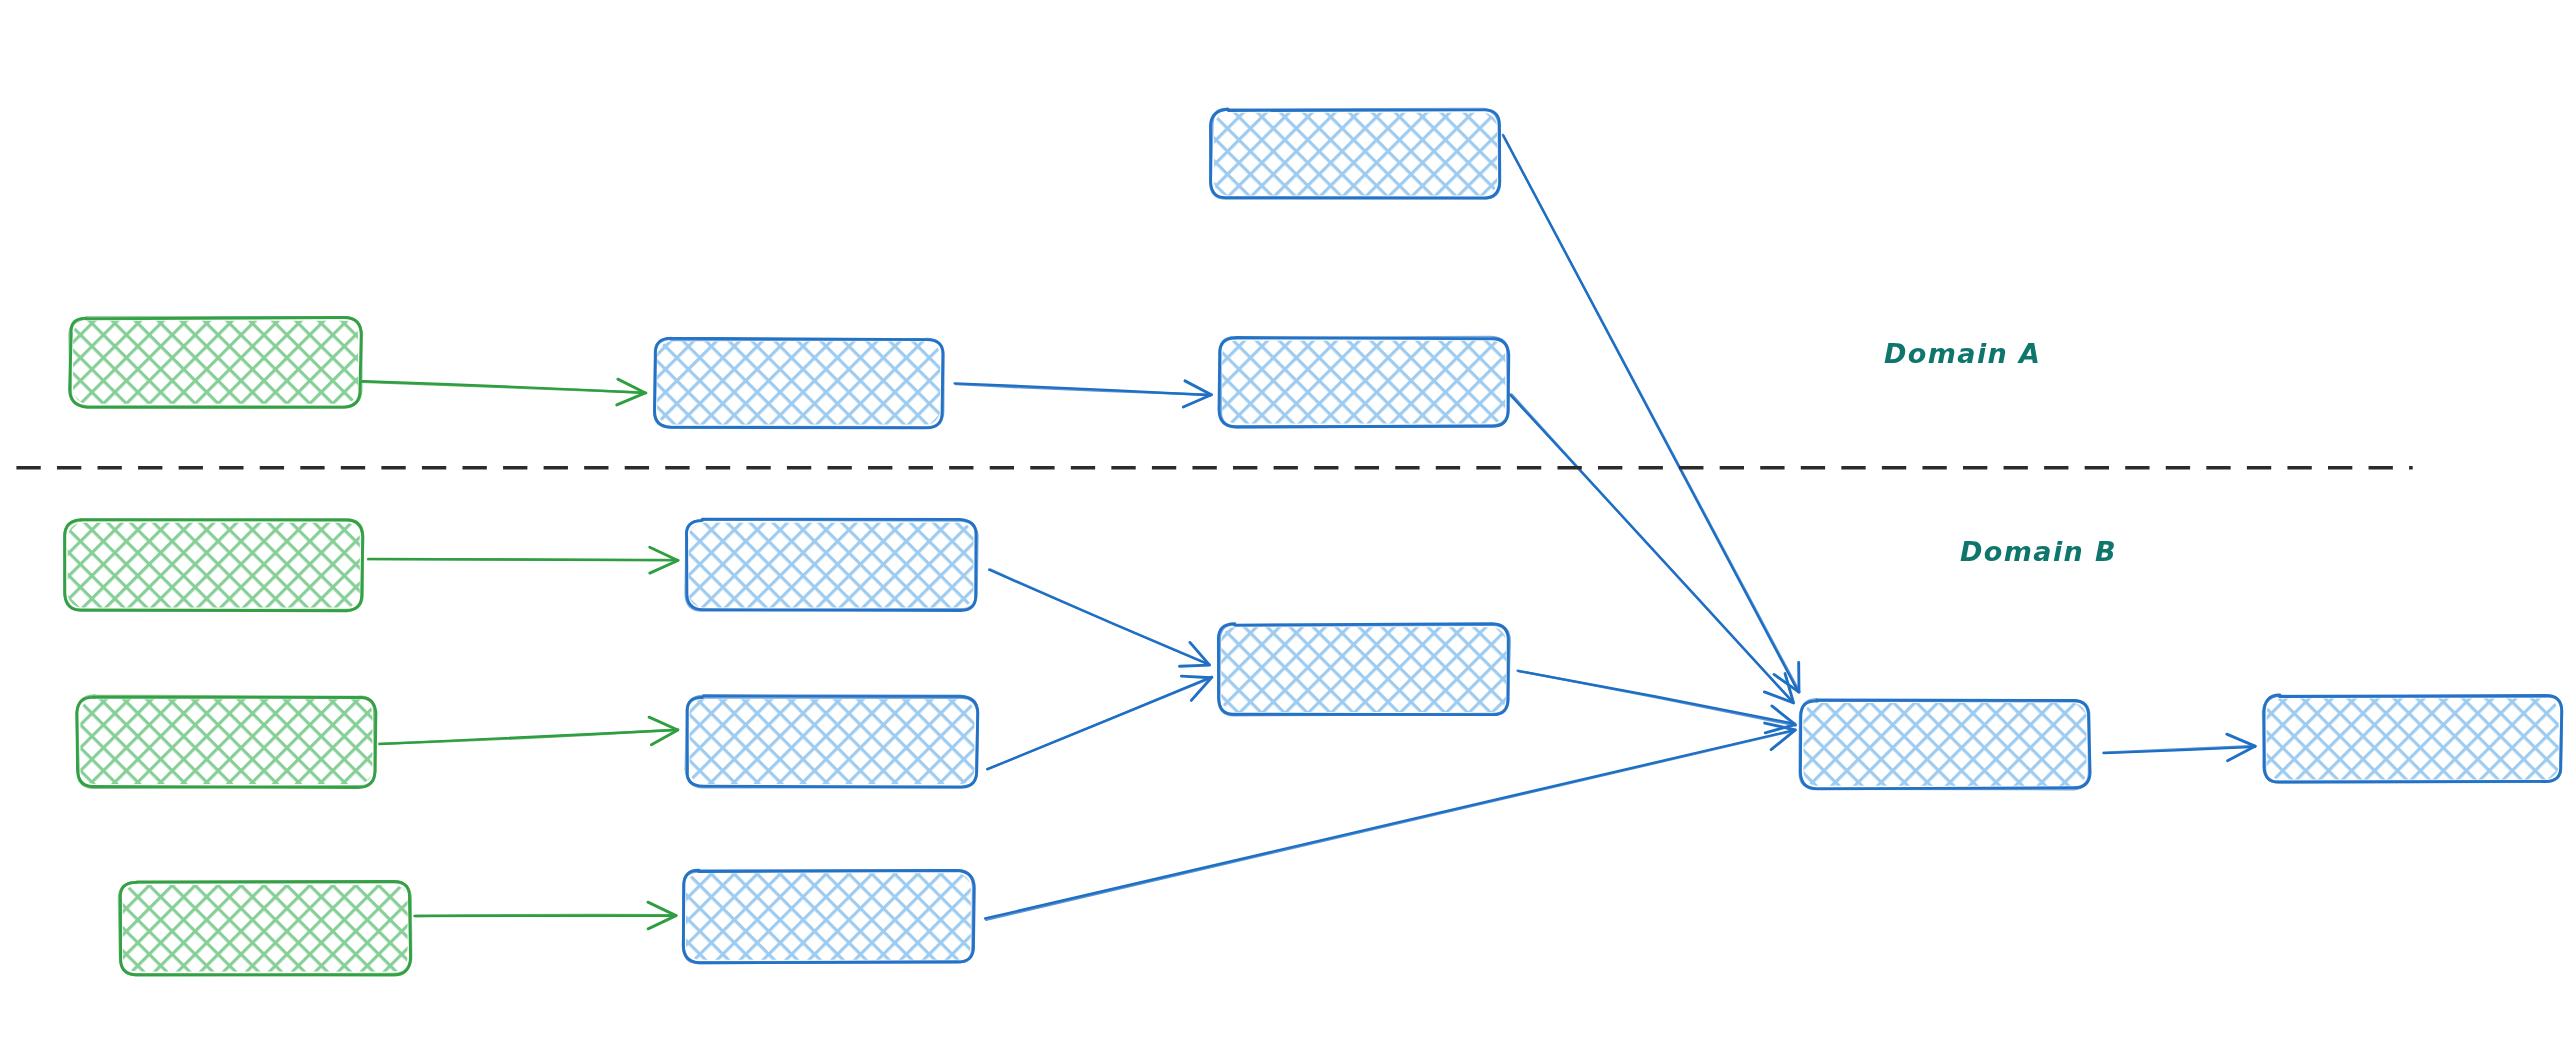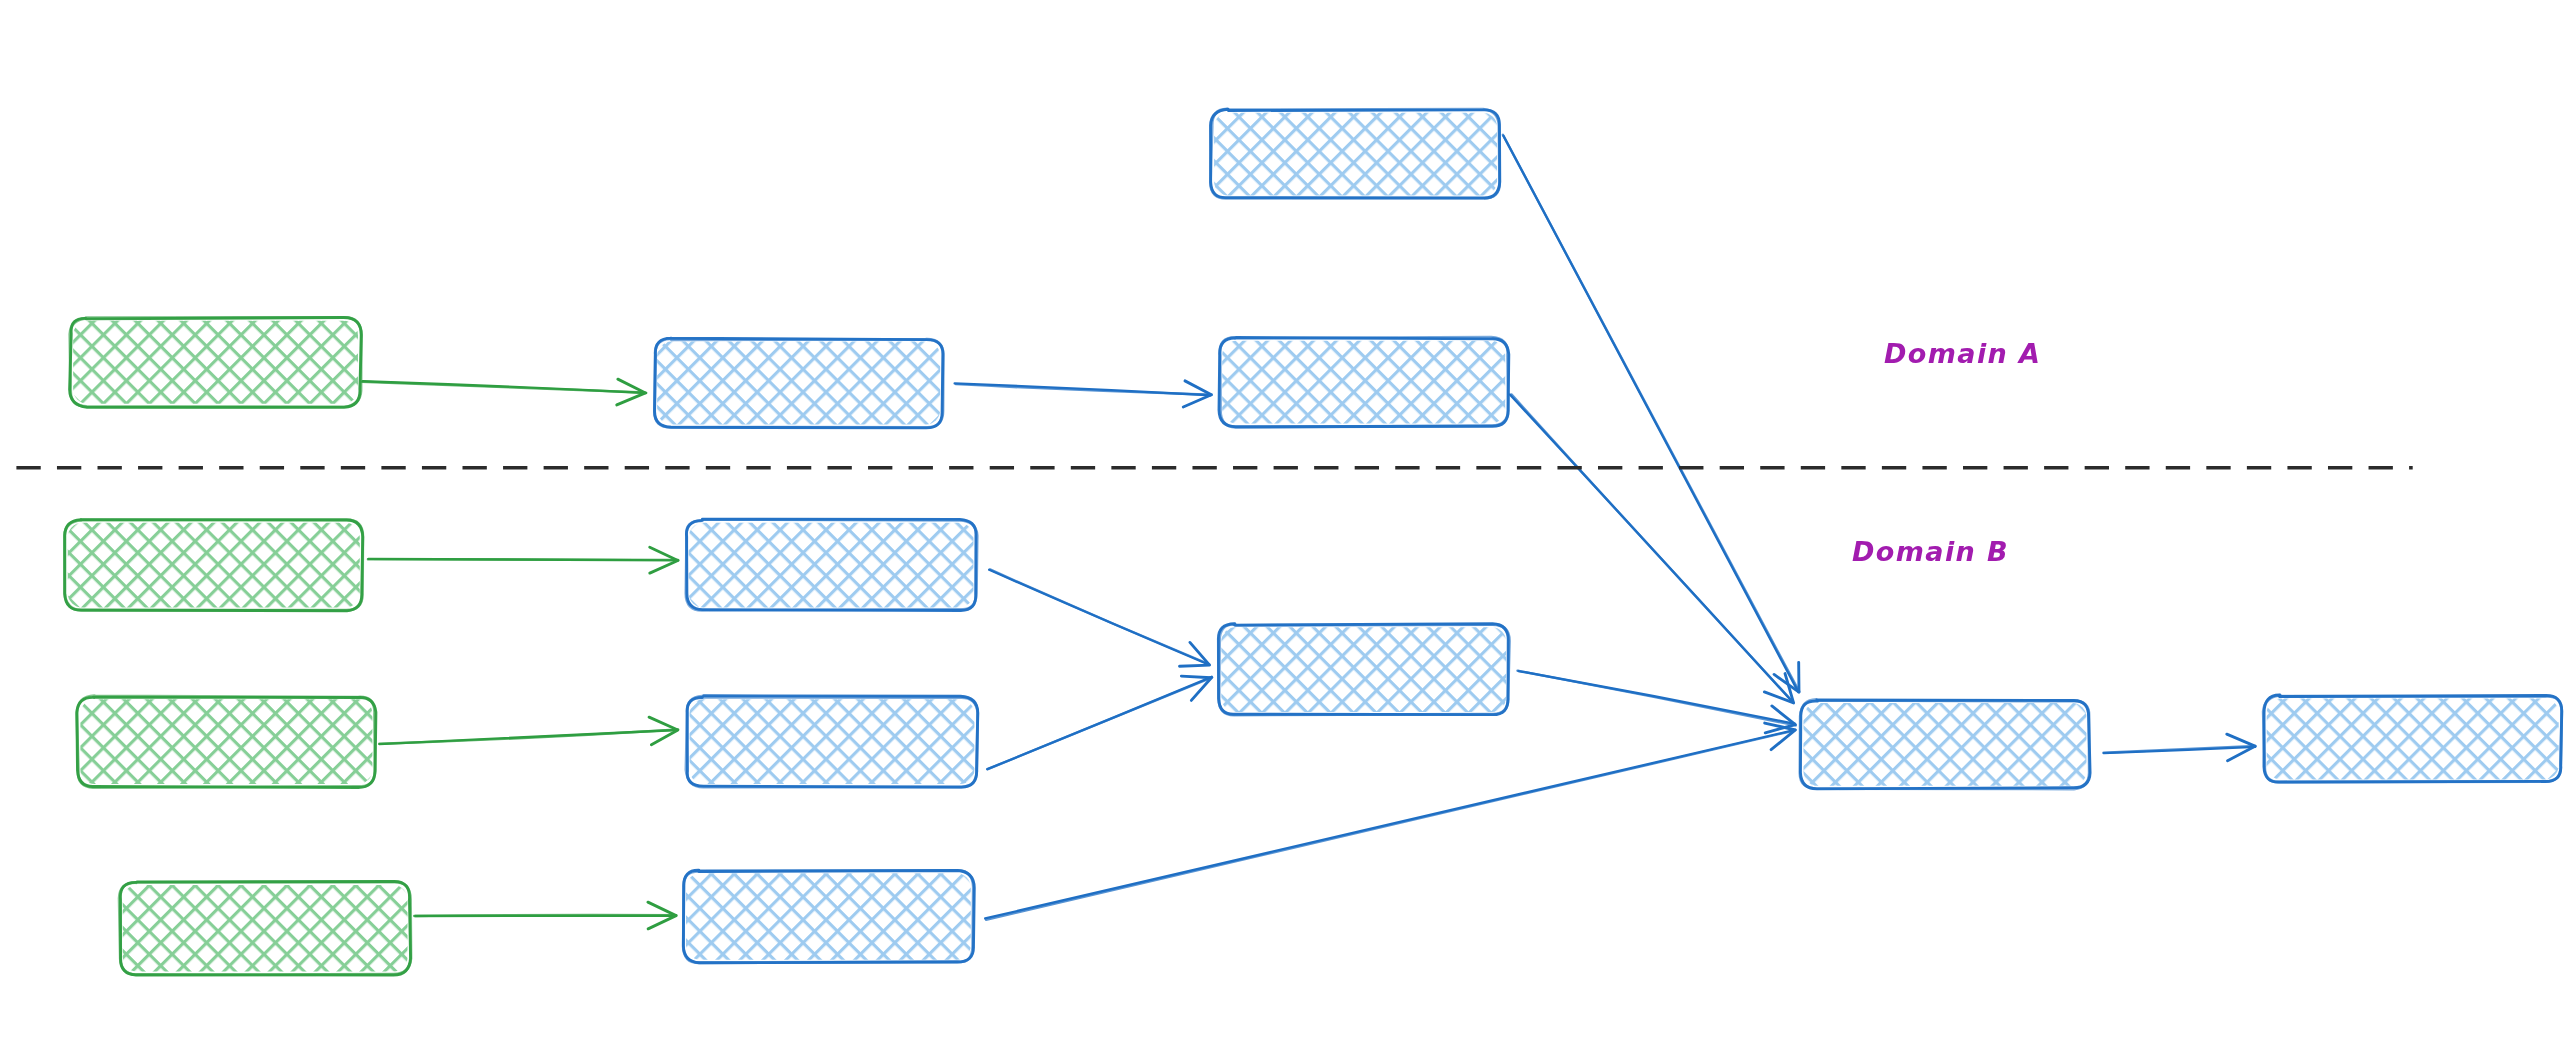--- a/index.html
+++ b/index.html
@@ -24,21 +24,21 @@
     width: 2576px;
     height: 1049px;
   }
   .domain-label {
     position: absolute;
     font-family: "DejaVu Sans", sans-serif;
     font-size: 27px;
     font-weight: 600;
     font-style: italic;
     letter-spacing: 1.4px;
-    color: #a21caf;
+    color: #0f766e;
     white-space: nowrap;
     user-select: none;
   }
 </style>
 </head>
 <body>
 
 <div id="canvas">
   <svg id="diagram-svg" viewBox="0 0 2858 1164" xmlns="http://www.w3.org/2000/svg">
     <defs>
@@ -181,15 +181,15 @@
           <path d="M 2529.0834880233665 772.8656185695742 L 2824.2701093680084 771.7107812885246 Q 2842.5309347160305 771.2012910844298 2842.396111936074 789.2151203395404 L 2841.2304416598427 849.5498704794095 Q 2842.469934118525 867.5313579085429 2823.303986501882 867.0932571590847 L 2529.456025040409 867.7069311741772 Q 2512.455626500377 868.9929337511272 2511.9684144025055 850.6934617050892 L 2512.0681488996224 791.0629593859254 Q 2512.0730835920076 770.9367783546619 2529.3365388492293 771.2349181176792" fill="none" stroke="#1f6fc4" stroke-width="3.2" stroke-linecap="round" stroke-linejoin="round" opacity="0.95"></path>
           <path d="M 2530.8135581681104 772.6206170328524 L 2823.775040078571 772.9390368709522 Q 2842.865126634559 771.0818112612617 2842.3215783066216 790.4878175266031 L 2841.1687293530763 850.2604818529265 Q 2842.2511922604176 867.1026373625746 2823.0034641683583 867.3415260674625 L 2528.982927471438 867.8184496883855 Q 2511.7268977169074 867.7379672054378 2512.8800883302374 849.545900249782 L 2511.151821422694 789.5312137308675 Q 2513.041362501188 772.7318041809982 2530.1450373655393 771.5276888850274" fill="none" stroke="#1f6fc4" stroke-width="3.2" stroke-linecap="round" stroke-linejoin="round" opacity="0.6"></path>
         </g>
       </g>
     <g id="divider-layer">
         <line x1="18" y1="519" x2="2677" y2="519" stroke="#2b2b2b" stroke-width="4" stroke-dasharray="27 18" stroke-linecap="butt"></line>
       </g>
   </svg>
 
   <div class="domain-label" id="label-domain-a" style="left: 1884px; top: 338px;">Domain A</div>
-  <div class="domain-label" id="label-domain-b" style="left: 1852px; top: 536px;">Domain B</div>
+  <div class="domain-label" id="label-domain-b" style="left: 1960px; top: 536px;">Domain B</div>
 </div>
 
 
 </body></html>

